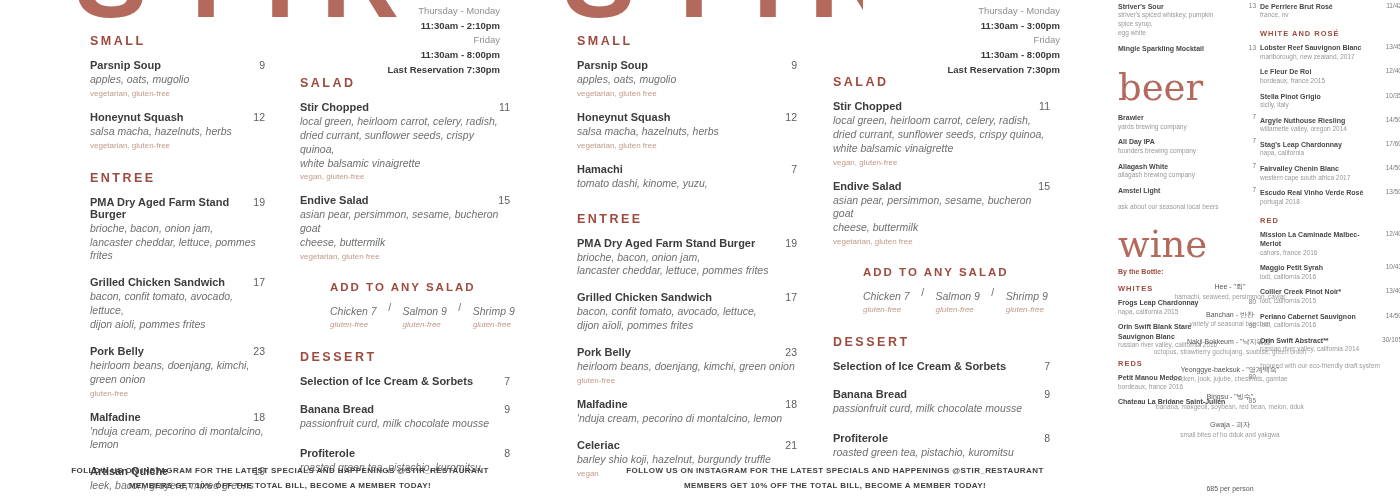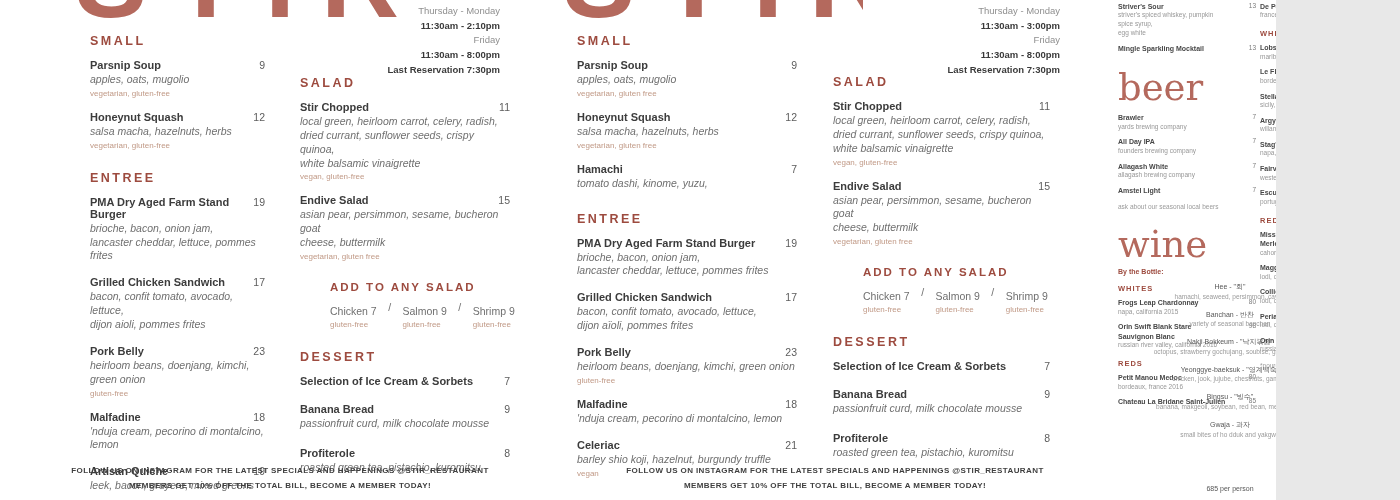--- a/index.html
+++ b/index.html
@@ -1,16 +1,16 @@
 <!DOCTYPE html>
 <html><head>
 <meta charset="utf-8">
 <style>
   html,body{margin:0;padding:0;background:#e8e8e8;}
-  .canvas{position:relative;width:1276px;height:500px;background:#ffffff;overflow:hidden;
+  .canvas{position:relative;width:1400px;height:500px;background:#ffffff;overflow:hidden;
           font-family:"Liberation Sans",sans-serif;color:#3c3c3c;}
   .menu{position:absolute;top:0;height:100%;}
   .mA{left:0;width:560px;}
   .mB{left:560px;width:550px;}
   
   .logo-crop{position:absolute;top:0;height:19px;overflow:hidden;}
   .mA .logo-crop{left:75px;width:345px;}
   .mB .logo-crop{left:3px;width:300px;}
   .logo-text{position:absolute;top:-74px;left:0;font-size:108px;line-height:1;font-weight:700;
              letter-spacing:26px;color:#b4695d;white-space:nowrap;}
@@ -34,21 +34,21 @@
   .it{margin-bottom:13px;}
   .row{display:flex;justify-content:space-between;align-items:flex-start;}
   .nm{font-size:11px;font-weight:700;color:#3c3c3c;}
   .pr{font-size:10.5px;color:#5d5d5d;margin-left:8px;}
   .ds{font-size:10.5px;color:#6f6f6f;line-height:1.32;white-space:pre-line;margin-top:2px;font-style:italic;}
   .tg{font-size:8px;color:#c19a87;margin-top:2px;}
   
   .addon{margin:20px 0 3px 30px;}
   .addon .sec-h{font-size:11.5px;letter-spacing:2px;margin-bottom:8px;}
   .ao-row{white-space:nowrap;}
-  .ao{display:inline-block;vertical-align:top;text-align:left;margin-right:7px;}
+  .ao{display:inline-block;vertical-align:top;text-align:left;margin-right:7px;font-style:italic;}
   .ao-top{font-size:10.5px;color:#6f6f6f;}
   .ao .tg{display:block;margin-top:1px;}
   .ao-sep{display:inline-block;vertical-align:top;margin-right:7px;font-size:10.5px;color:#6f6f6f;}
   .dessert{margin-top:18px;}
   .dessert .it{margin-bottom:16px;}
   
   .mfoot{position:absolute;bottom:7px;left:25px;right:25px;text-align:center;
          font-size:8px;font-weight:700;letter-spacing:.4px;color:#3f3f3f;line-height:1.8;}
   
   .drinks{position:absolute;left:1110px;top:0;width:290px;height:100%;}

